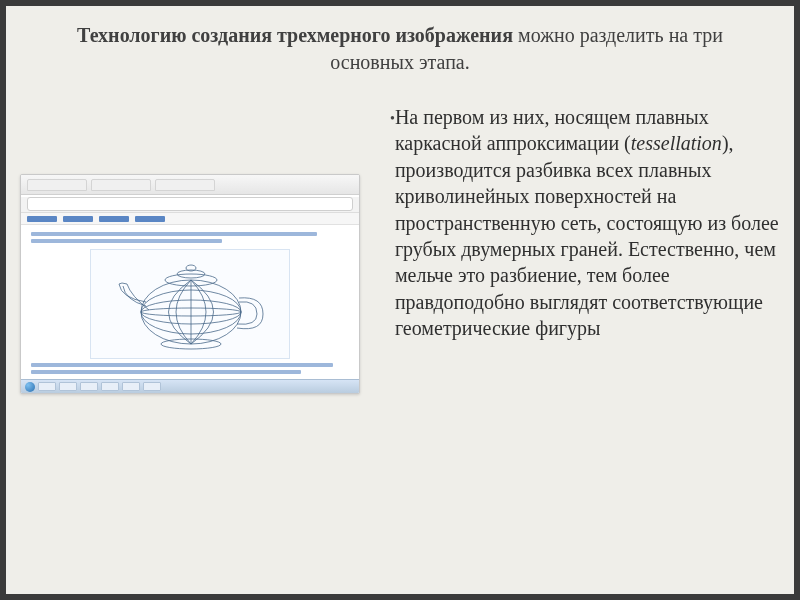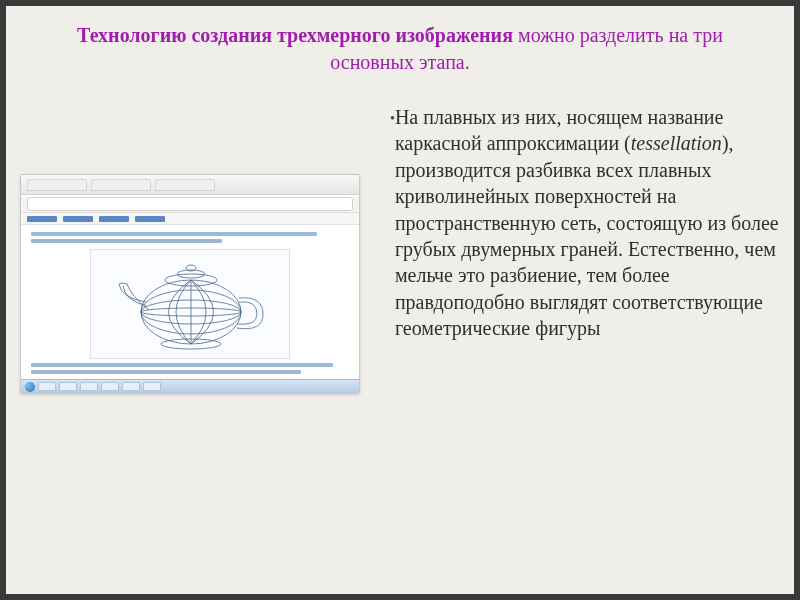--- a/index.html
+++ b/index.html
@@ -13,21 +13,21 @@
   }
   .frame {
     position: absolute;
     inset: 0;
     border: 6px solid #3a3a3a;
     pointer-events: none;
   }
   .title-block {
     padding: 22px 40px 10px 40px;
     text-align: center;
-    color: #a21caf;
+    color: #404040;
     font-size: 20px;
     line-height: 1.35;
   }
   .title-bold { font-weight: 700; }
   .content {
     display: flex;
     padding: 18px 10px 0 10px;
   }
   .left-col {
     width: 360px;
@@ -196,19 +196,19 @@
         <div class="ss-task"></div>
         <div class="ss-task"></div>
       </div>
     </div>
   </div>
 
   <div class="right-col">
     <div class="bullet-row">
       <div class="bullet">•</div>
       <div class="body-text">
-        <span>На плавных из них, носящем название каркасной аппроксимации (</span><em>tessellation</em><span>), производится разбивка всех плавных криволинейных поверхностей на пространственную сеть, состоящую из более грубых двумерных граней. Естественно, чем мельче это разбиение, тем более правдоподобно выглядят соответствующие геометрические фигуры</span>
+        <span>На первом из них, носящем плавных каркасной аппроксимации (</span><em>tessellation</em><span>), производится разбивка всех плавных криволинейных поверхностей на пространственную сеть, состоящую из более грубых двумерных граней. Естественно, чем мельче это разбиение, тем более правдоподобно выглядят соответствующие геометрические фигуры</span>
       </div>
     </div>
   </div>
 </div>
 
 <div class="frame"></div>
 
 </body></html>

